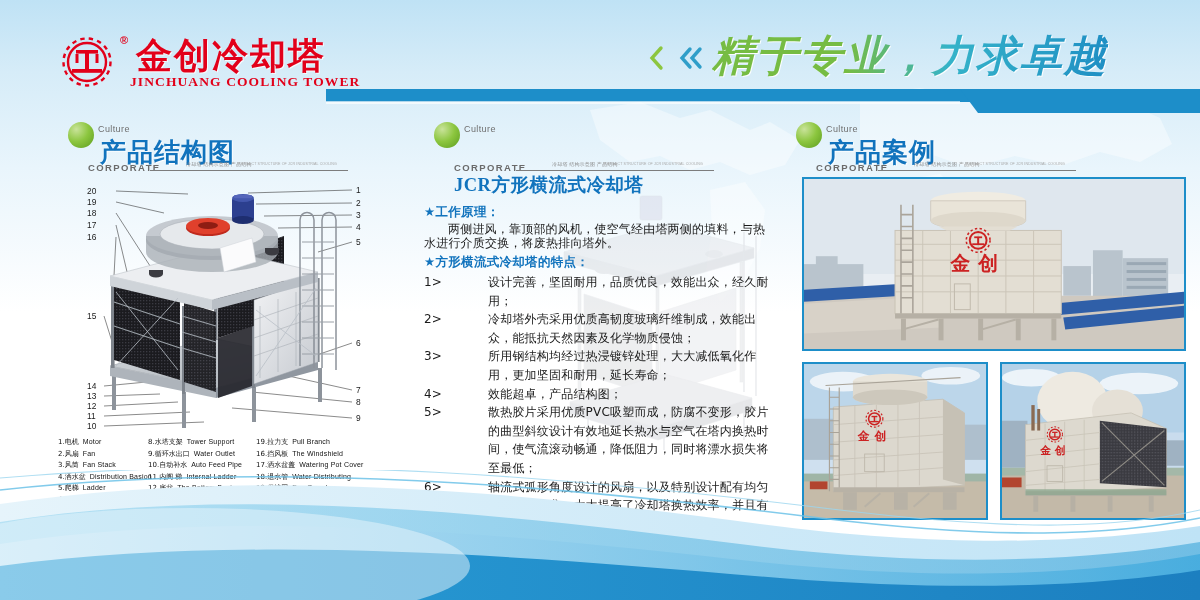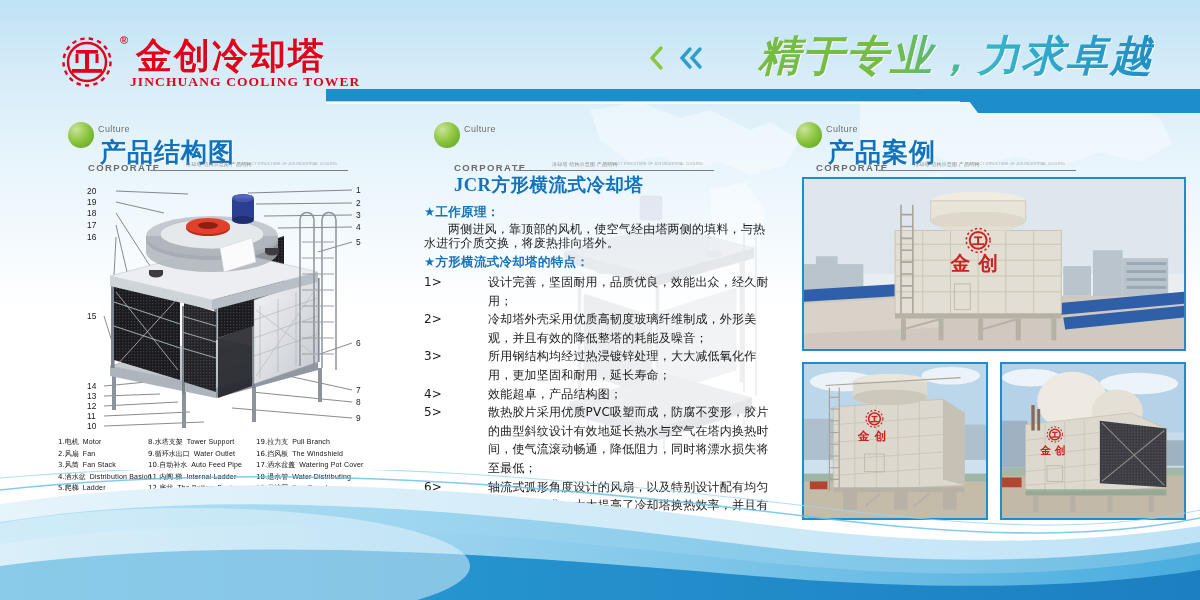--- a/index.html
+++ b/index.html
@@ -54,21 +54,20 @@
     font-size:42px; font-weight:bold;
     font-family:"DejaVu Sans","Liberation Sans",sans-serif;
     letter-spacing:2px;
     font-style:italic;
     background:linear-gradient(to right,#76bc43 0%, #76bc43 34%, #35b3c9 60%, #1f8fc4 100%);
     -webkit-background-clip:text; background-clip:text;
     color:transparent;
     -webkit-text-fill-color:transparent;
     filter:drop-shadow(1px 1px 0 rgba(255,255,255,.9));
     white-space:nowrap;
-    margin-left:46px;
   }
 
   
   .bar-main {
     position:absolute; left:326px; top:89px; width:874px; height:13px;
     background:#1d8ec9;
   }
   .bar-lower {
     position:absolute; left:960px; top:89px; width:240px; height:24px;
     background:#1d8ec9;
@@ -492,21 +491,21 @@
     <div class="mid-h">★工作原理：</div>
     <div class="mid-p">两侧进风，靠顶部的风机，使空气经由塔两侧的填料，与热水进行介质交换，将废热排向塔外。</div>
     <div class="mid-h">★方形横流式冷却塔的特点：</div>
     <div id="feature-list">
         <div class="mid-li">
           <span class="marker">1&gt;</span>
           <span class="body">设计完善，坚固耐用，品质优良，效能出众，经久耐用；</span>
         </div>
         <div class="mid-li">
           <span class="marker">2&gt;</span>
-          <span class="body">冷却塔外壳采用优质高韧度玻璃纤维制成，外形美观，并且有效的降低整塔的耗能及噪音；</span>
+          <span class="body">冷却塔外壳采用优质高韧度玻璃纤维制成，效能出众，能抵抗天然因素及化学物质侵蚀；</span>
         </div>
         <div class="mid-li">
           <span class="marker">3&gt;</span>
           <span class="body">所用钢结构均经过热浸镀锌处理，大大减低氧化作用，更加坚固和耐用，延长寿命；</span>
         </div>
         <div class="mid-li">
           <span class="marker">4&gt;</span>
           <span class="body">效能超卓，产品结构图；</span>
         </div>
         <div class="mid-li">

